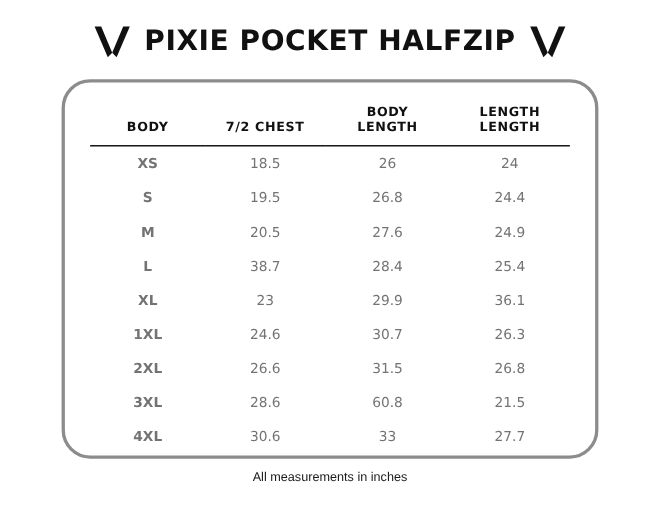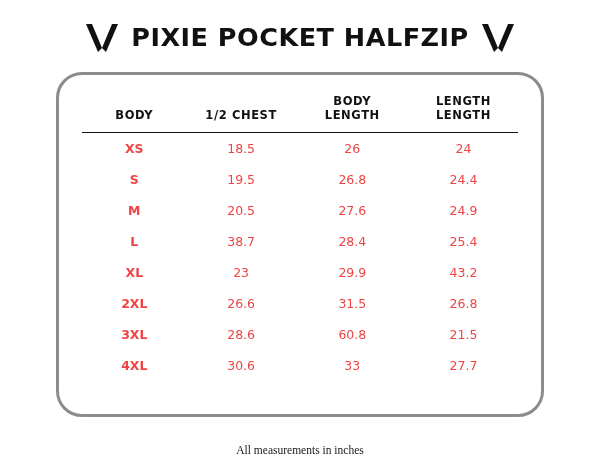--- a/index.html
+++ b/index.html
@@ -88,40 +88,40 @@
     line-height: 1.25;
     font-family: "DejaVu Sans", sans-serif;
   }
   table.size-chart thead tr {
     border-bottom: 1.5px solid #111111;
   }
   table.size-chart td {
     font-size: 12.5px;
     text-align: center;
     padding: 8.0px 0;
-    color: #ef4444;
+    color: #737373;
     font-family: "DejaVu Sans", sans-serif;
   }
   table.size-chart td.size-cell {
     font-weight: bold;
   }
   col.c-size    { width: 24%; }
   col.c-chest   { width: 25%; }
   col.c-body    { width: 26%; }
   col.c-sleeve  { width: 25%; }
 
   .footnote {
     position: absolute;
     left: 0;
     right: 0;
-    top: 444px;
+    top: 428px;
     text-align: center;
     font-size: 11.5px;
     color: #1a1a1a;
-    font-family: Liberation Serif, serif;
+    font-family: Liberation Sans, sans-serif;
   }
 </style>
 </head>
 <body>
 
 <div class="page">
 
   <div class="header">
     <span class="logo-mark">
       <svg viewBox="0 0 34 30" xmlns="http://www.w3.org/2000/svg" aria-hidden="true">
@@ -147,21 +147,21 @@
         <col class="c-chest">
         <col class="c-body">
         <col class="c-sleeve">
       </colgroup>
       <thead>
         <tr>
           <th>
             <span>BODY</span>
           </th>
           <th>
-            <span>1/2 CHEST</span>
+            <span>7/2 CHEST</span>
           </th>
           <th>
             <span>BODY</span><br>
             <span>LENGTH</span>
           </th>
           <th>
             <span>LENGTH</span><br>
             <span>LENGTH</span>
           </th>
         </tr>
@@ -188,21 +188,27 @@
         <tr>
           <td class="size-cell">L</td>
           <td>38.7</td>
           <td>28.4</td>
           <td>25.4</td>
         </tr>
         <tr>
           <td class="size-cell">XL</td>
           <td>23</td>
           <td>29.9</td>
-          <td>43.2</td>
+          <td>36.1</td>
+        </tr>
+        <tr>
+          <td class="size-cell">1XL</td>
+          <td>24.6</td>
+          <td>30.7</td>
+          <td>26.3</td>
         </tr>
         <tr>
           <td class="size-cell">2XL</td>
           <td>26.6</td>
           <td>31.5</td>
           <td>26.8</td>
         </tr>
         <tr>
           <td class="size-cell">3XL</td>
           <td>28.6</td>

